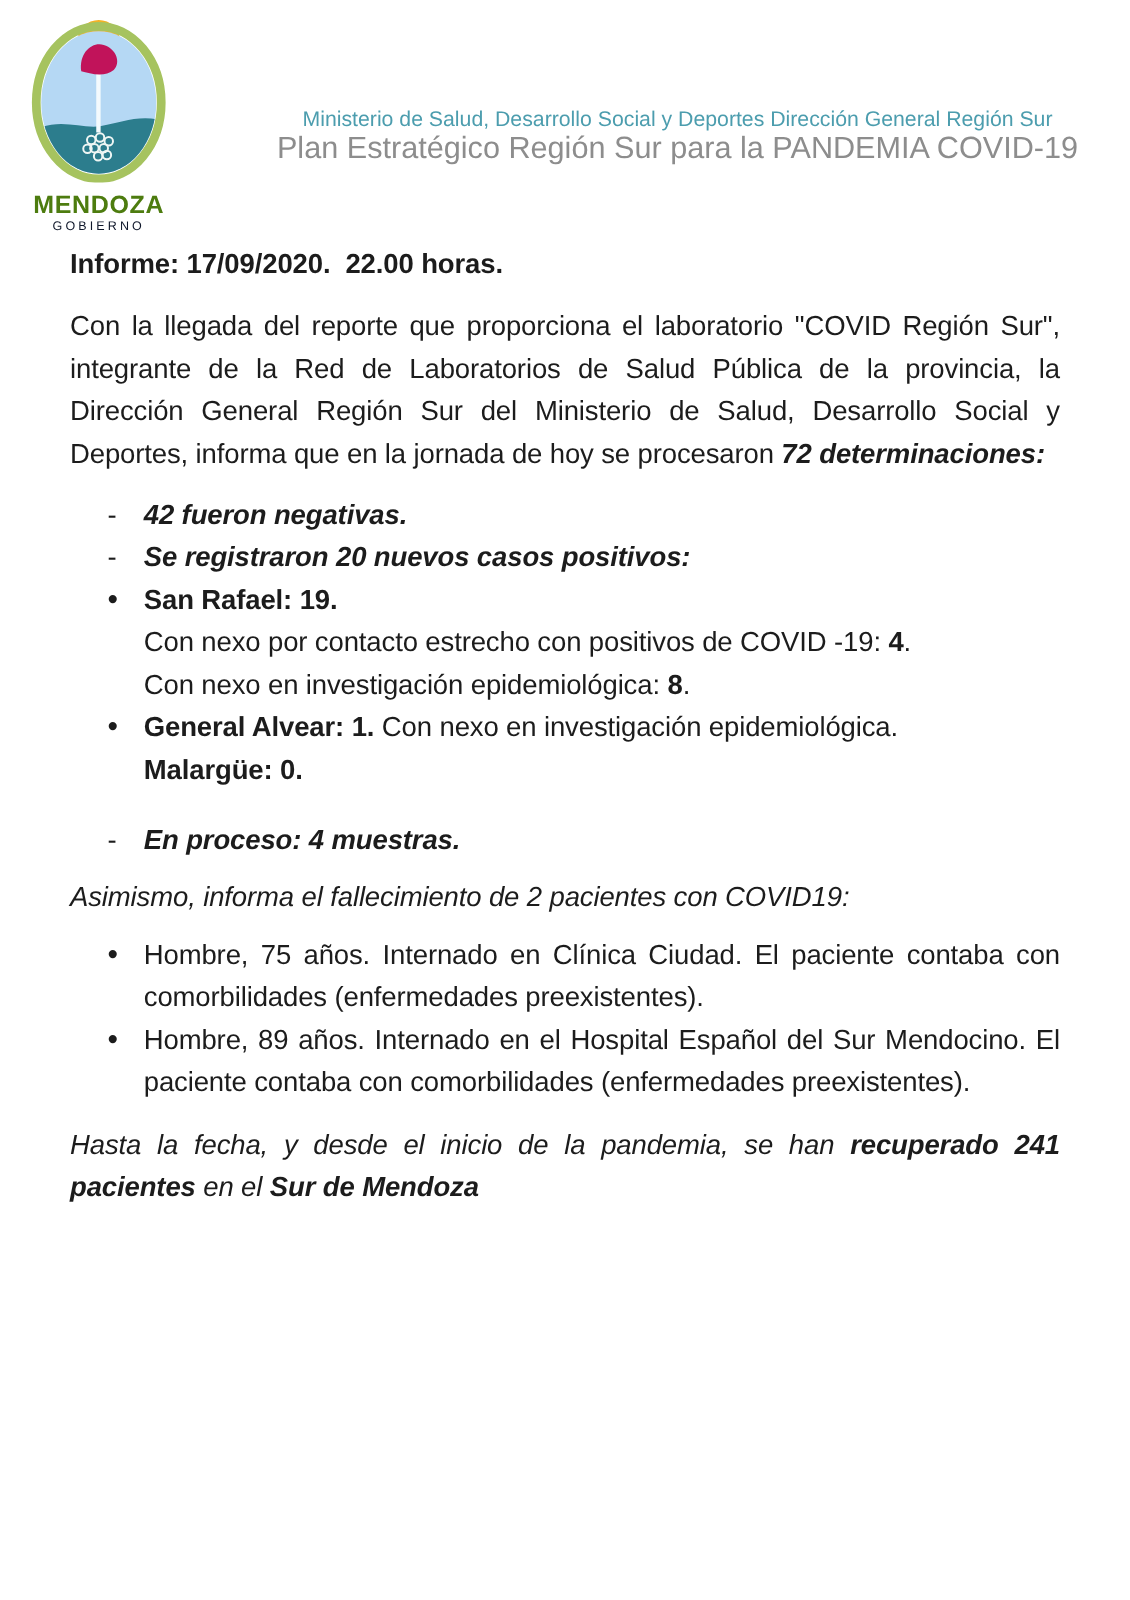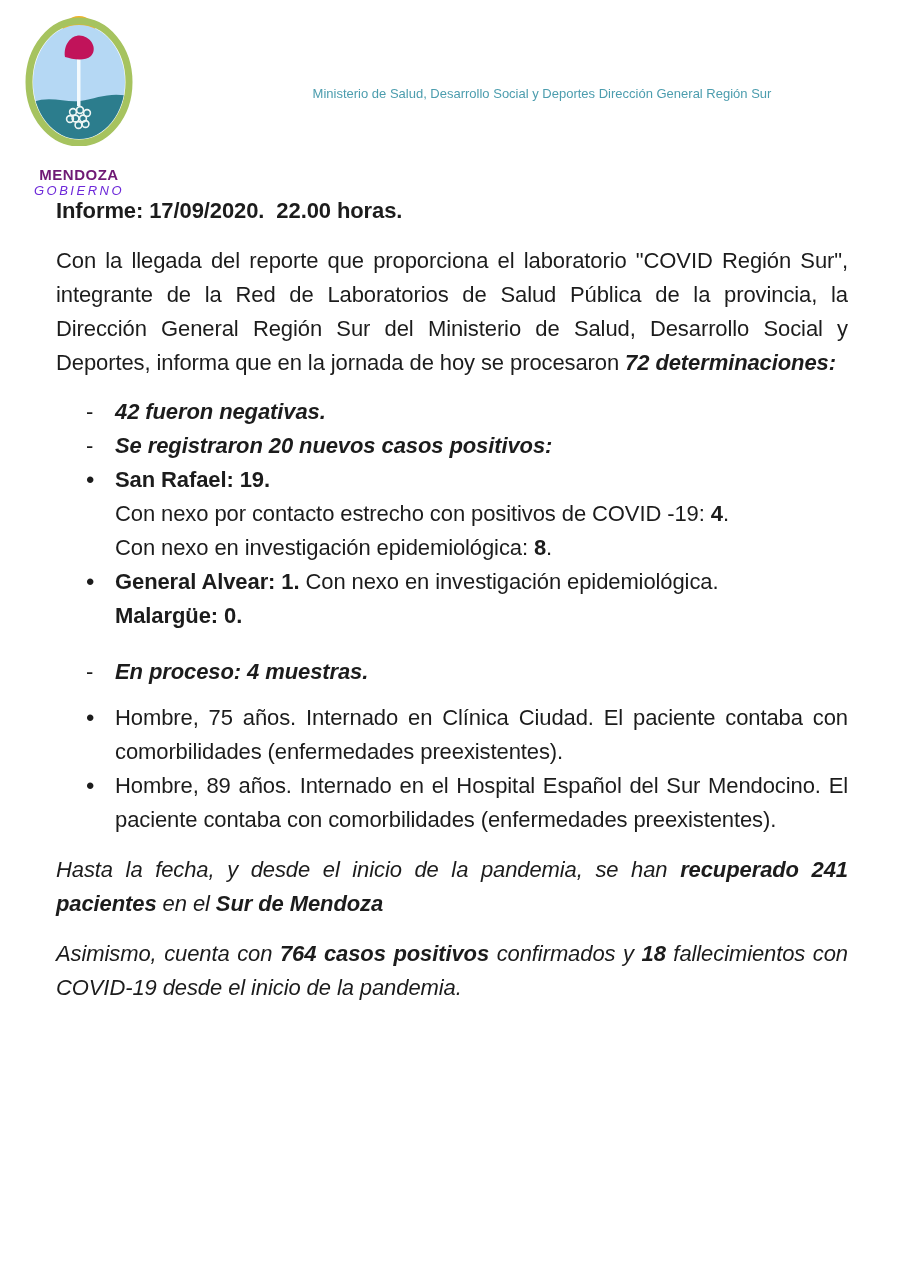--- a/index.html
+++ b/index.html
@@ -11,33 +11,32 @@
     overflow: hidden;
   }
   .page { position: relative; width: 904px; height: 1280px; background: #ffffff; }
 
   
   .logo {
     position: absolute; left: 12px; top: 12px; width: 134px;
     text-align: center;
   }
   .logo-brand {
-    margin-top: 16px;
-    font-size: 15px; font-weight: bold; letter-spacing: 0.5px;
-    color: #701a75;
+    margin-top: 2px;
+    font-size: 20px; font-weight: bold; letter-spacing: 0.5px;
+    color: #4d7c0f;
   }
   .logo-sub {
-    font-size: 13px; letter-spacing: 2.5px;
-    color: #6d28d9;
-    font-style: italic;
+    font-size: 10px; letter-spacing: 2.5px;
+    color: #0f172a;
   }
   .hdr-ministry {
     position: absolute; left: 180px; top: 86px; width: 724px;
     text-align: center;
-    font-size: 13px; color: #4c9dae;
+    font-size: 17px; color: #4c9dae;
     white-space: nowrap;
   }
   .hdr-plan {
     position: absolute; left: 180px; top: 105px; width: 724px;
     text-align: center;
     font-size: 24.5px; color: #8d8d8d;
     white-space: nowrap;
   }
 
   
@@ -109,20 +108,21 @@
         <circle cx="56" cy="107" r="3.4"></circle>
       </g>
 
       <ellipse cx="65" cy="70" rx="50" ry="61" fill="none" stroke="#a6c35f" stroke-width="7"></ellipse>
     </svg>
     <div class="logo-brand">MENDOZA</div>
     <div class="logo-sub">GOBIERNO</div>
   </div>
 
   <div class="hdr-ministry">Ministerio de Salud, Desarrollo Social y Deportes Dirección General Región Sur</div>
+  <div class="hdr-plan">Plan Estratégico Región Sur para la PANDEMIA COVID-19</div>
 
   <div class="content">
 
 
     <p class="doc-report">Informe: 17/09/2020.&nbsp; 22.00 horas.</p>
 
     <p class="intro"><span>Con la llegada del reporte que proporciona el laboratorio "COVID Región Sur", integrante de la Red de Laboratorios de Salud Pública de la provincia, la Dirección General Región Sur del Ministerio de Salud, Desarrollo Social y Deportes, informa que en la jornada de hoy se procesaron </span><span class="bi">72 determinaciones:</span></p>
 
     <div class="list">
 
@@ -154,30 +154,30 @@
       </div>
 
       <div class="li gap-above">
         <span class="marker">-</span>
         <div class="li-body bi">En proceso: 4 muestras.</div>
       </div>
 
     </div>
 
 
+    <p class="deaths-intro">Asimismo, informa el fallecimiento de 2 pacientes con COVID19:</p>
 
     <div class="list deaths-list">
       <div class="li">
         <span class="marker bullet">•</span>
         <div class="li-body justify">Hombre, 75 años. Internado en Clínica Ciudad. El paciente contaba con comorbilidades (enfermedades preexistentes).</div>
       </div>
       <div class="li">
         <span class="marker bullet">•</span>
         <div class="li-body justify">Hombre, 89 años. Internado en el Hospital Español del Sur Mendocino. El paciente contaba con comorbilidades (enfermedades preexistentes).</div>
       </div>
     </div>
 
     <p class="totals-1"><span>Hasta la fecha, y desde el inicio de la pandemia, se han </span><span class="b">recuperado 241 pacientes</span><span> en el </span><span class="b">Sur de Mendoza</span></p>
 
-    <p class="totals-2"><span>Asimismo, cuenta con </span><span class="b">764 casos positivos</span><span> confirmados y </span><span class="b">18</span><span> fallecimientos con COVID-19 desde el inicio de la pandemia.</span></p>
 
   </div>
 </div>
 
 </body></html>

